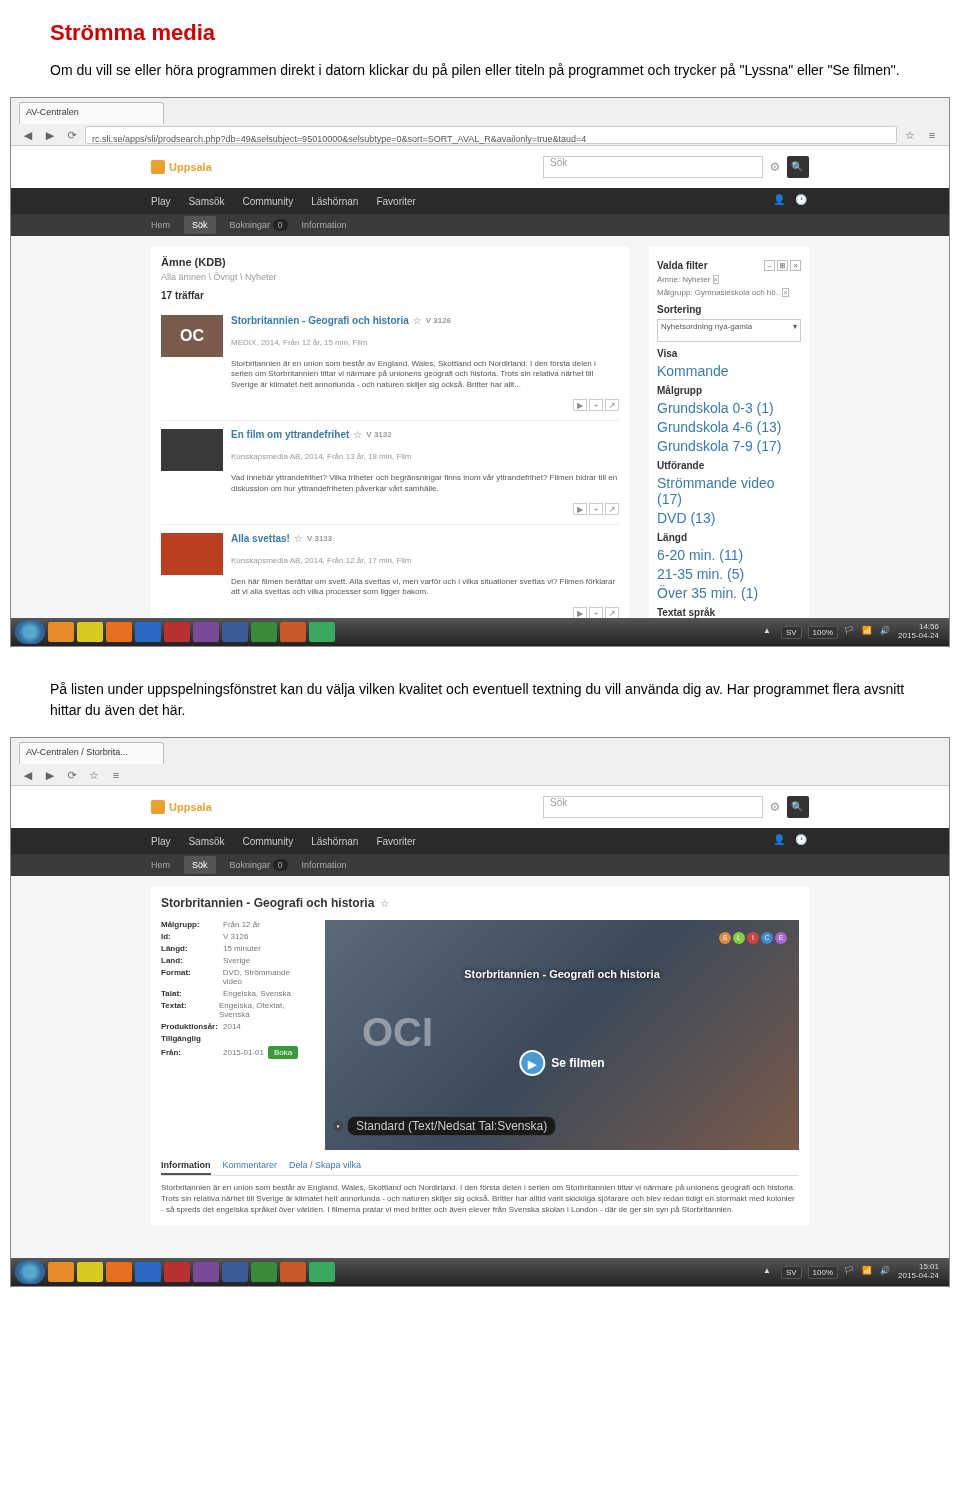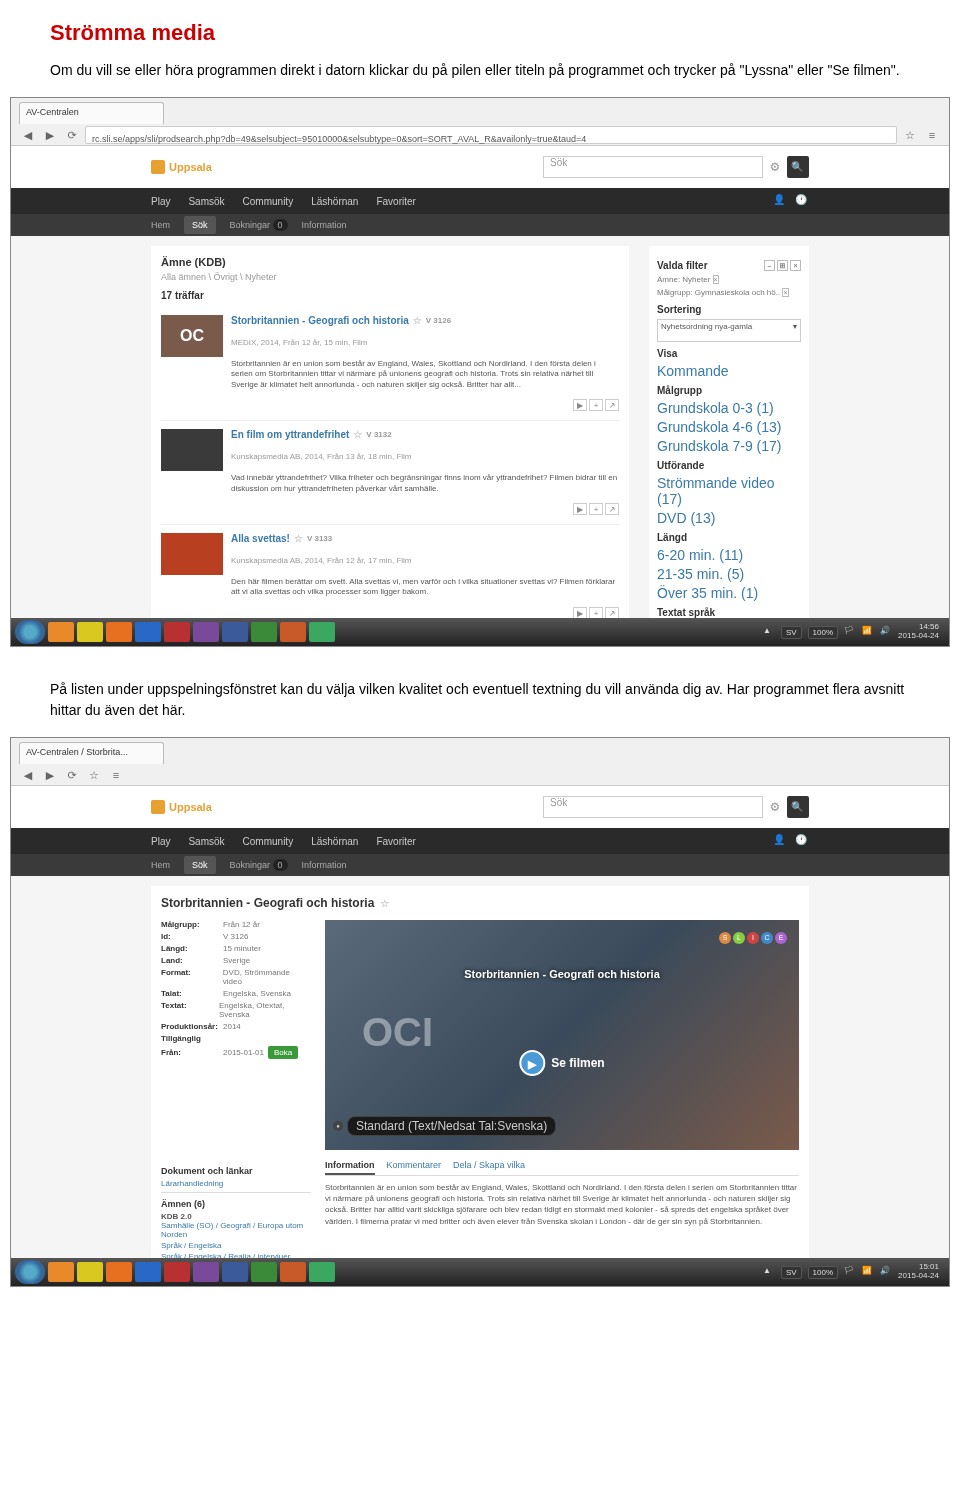--- a/index.html
+++ b/index.html
@@ -420,31 +420,20 @@
                   <span>Se filmen</span>
                 </div>
             <div class="player-bar">
               <div class="player-check">●</div>
               <div class="player-pill">Standard (Text/Nedsat Tal:Svenska)</div>
             </div>
           </div>
         </div>
 
         <div class="detail-below">
-          <div class="detail-sidelinks">
-            <h5>Dokument och länkar</h5>
-            <a>Lärarhandledning</a>
-            <div class="sep"></div>
-            <h5>Ämnen (6)</h5>
-            <div style="color:#555;font-weight:bold">KDB 2.0</div>
-            <a>Samhälle (SO) / Geografi / Europa utom Norden</a>
-            <a>Språk / Engelska</a>
-            <a>Språk / Engelska / Realia / intervjuer</a>
-
-          </div>
           <div class="info-tabs">
             <div class="info-tabs-bar">
               <span class="act">Information</span>
               <span>Kommentarer</span>
               <span>Dela / Skapa vilka</span>
             </div>
             <div class="info-text">Storbritannien är en union som består av England, Wales, Skottland och Nordirland. I den första delen i serien om Storbritannien tittar vi närmare på unionens geografi och historia. Trots sin relativa närhet till Sverige är klimatet helt annorlunda - och naturen skiljer sig också. Britter har alltid varit skickliga sjöfarare och blev redan tidigt en stormakt med kolonier - så spreds det engelska språket över världen. I filmerna pratar vi med britter och även elever från Svenska skolan i London - där de ger sin syn på Storbritannien.</div>
           </div>
         </div>
 

